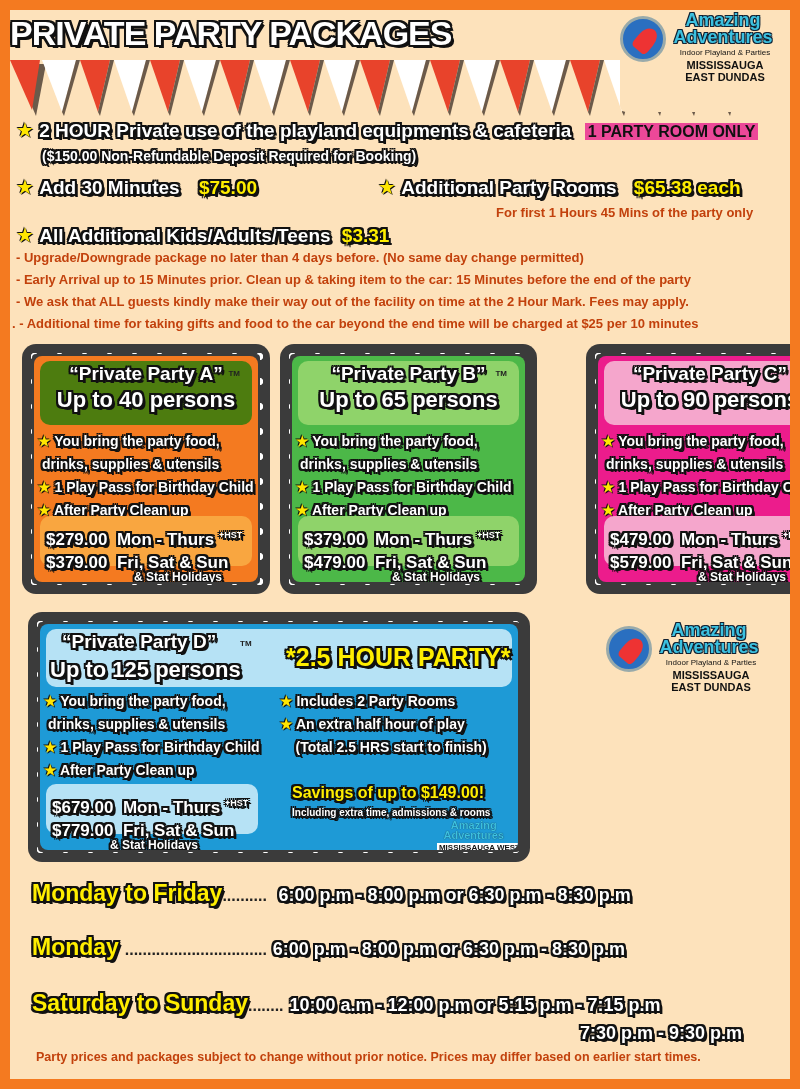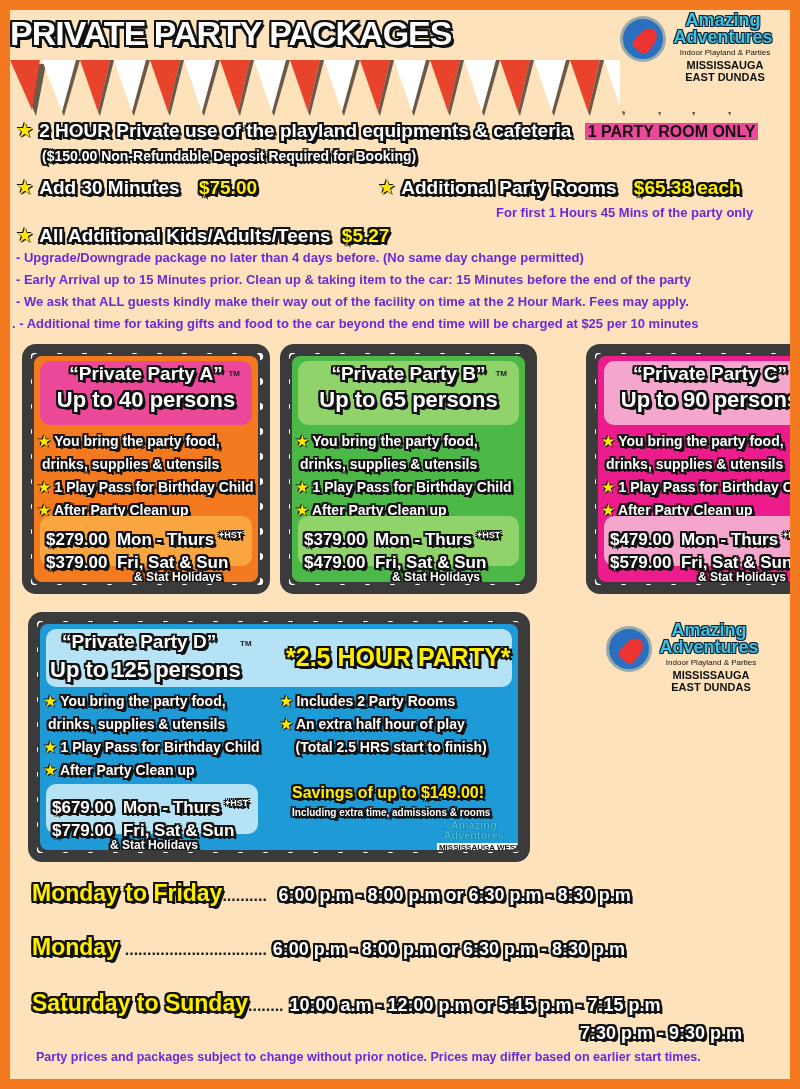--- a/index.html
+++ b/index.html
@@ -11,21 +11,21 @@
   .bunting { position: absolute; left: 0; top: 50px; width: 780px; height: 58px; }
   .logo { position: absolute; text-align: center; }
   .logo .badge { position: absolute; left: 0; top: 4px; width: 46px; height: 46px; border-radius: 50%; background: #2a6fc0; border: 3px solid #9aa; }
   .logo .badge::after { content: ""; position: absolute; left: 14px; top: 8px; width: 18px; height: 26px; background: #e33; border-radius: 50% 50% 20% 20%; transform: rotate(40deg); }
   .logo .brand { position: absolute; left: 48px; width: 110px; font-size: 18px; font-weight: bold; color: #3cc1e0; line-height: 17px; text-shadow: -1px -1px 0 #123, 1px -1px 0 #123, -1px 1px 0 #123, 1px 1px 0 #123; text-align: center; }
   .logo .sub { position: absolute; left: 48px; width: 114px; font-size: 8px; color: #111; text-align: center; }
   .logo .loc { position: absolute; left: 48px; width: 114px; font-size: 11px; font-weight: bold; color: #111; text-align: center; line-height: 12px; }
   .star { color: #ffe600; font-size: 20px; text-shadow: 0 0 1px #111, 1px 1px 0 #111, -1px -1px 0 #111; }
   .line { position: absolute; white-space: nowrap; }
   .big { font-size: 19px; }
-  .note { font-size: 13px; color: #6d28d9; font-weight: bold; font-family: "Liberation Sans", sans-serif; }
+  .note { font-size: 13px; color: #c2410c; font-weight: bold; font-family: "Liberation Sans", sans-serif; }
   .hl { background: #ec4899; color: #111; font-weight: bold; padding: 0 3px; font-size: 16px; }
   .box { position: absolute; border-radius: 14px; background: #3b3b3b; padding: 12px; }
   .box .inner { width: 100%; height: 100%; border-radius: 8px; position: relative; overflow: hidden; }
   .box .dots { position: absolute; inset: 0; border-radius: 14px; pointer-events: none;
     background-image: radial-gradient(circle, #fff 3.4px, transparent 4px);
     background-size: 25px 25px; background-position: 0 0;
     -webkit-mask: linear-gradient(#000 0 0) content-box, linear-gradient(#000 0 0); mask-composite: exclude; -webkit-mask-composite: xor; padding: 10px; }
   .hdr { position: absolute; left: 6px; right: 6px; top: 5px; height: 64px; border-radius: 10px; text-align: center; }
   .hdr .name { font-size: 19px; display: block; margin-top: 2px; }
   .hdr .cap { font-size: 22px; display: block; margin-top: 2px; }
@@ -122,32 +122,32 @@
   </div>
   <div class="line big" style="left:368px; top:165px;">
     <span class="star">★</span>
     <span class="outline">Additional Party Rooms</span>
     <span class="outline-y" style="margin-left:12px;">$65.38 each</span>
   </div>
   <div class="line note" style="left:486px; top:195px;">For first 1 Hours 45 Mins of the party only</div>
   <div class="line big" style="left:6px; top:213px;">
     <span class="star">★</span>
     <span class="outline">All Additional Kids/Adults/Teens</span>
-    <span class="outline-y" style="margin-left:6px;">$5.27</span>
+    <span class="outline-y" style="margin-left:6px;">$3.31</span>
   </div>
 
   <div class="line note" style="left:6px; top:240px;">- Upgrade/Downgrade package no later than 4 days before.   (No same day change permitted)</div>
   <div class="line note" style="left:6px; top:262px;">- Early Arrival up to 15 Minutes prior. Clean up &amp; taking item to the car: 15 Minutes before the end of the party</div>
   <div class="line note" style="left:6px; top:284px;">- We ask that ALL guests kindly make their way out of the facility on time at the 2 Hour Mark. Fees may apply.</div>
   <div class="line note" style="left:2px; top:306px;">. - Additional time for taking gifts and food to the car beyond the end time will be charged at $25 per 10 minutes</div>
 
   <div class="box" style="left:12px; top:334px; width:248px; height:250px;">
     <div class="dots"></div>
     <div class="inner" style="background:#f47a20;">
-      <div class="hdr" style="background:#ec4899;">
+      <div class="hdr" style="background:#4d7c0f;">
         <span class="name outline">“Private Party A”</span>
         <span class="cap outline">Up to 40 persons</span>
         <span class="tm">TM</span>
       </div>
       <div class="feat outline">
         <div><span class="star">★</span> <span>You bring the party food,</span></div>
         <div>&nbsp;<span>drinks, supplies &amp; utensils</span></div>
         <div><span class="star">★</span> <span>1 Play Pass for Birthday Child</span></div>
         <div><span class="star">★</span> <span>After Party Clean up</span></div>
       </div>

